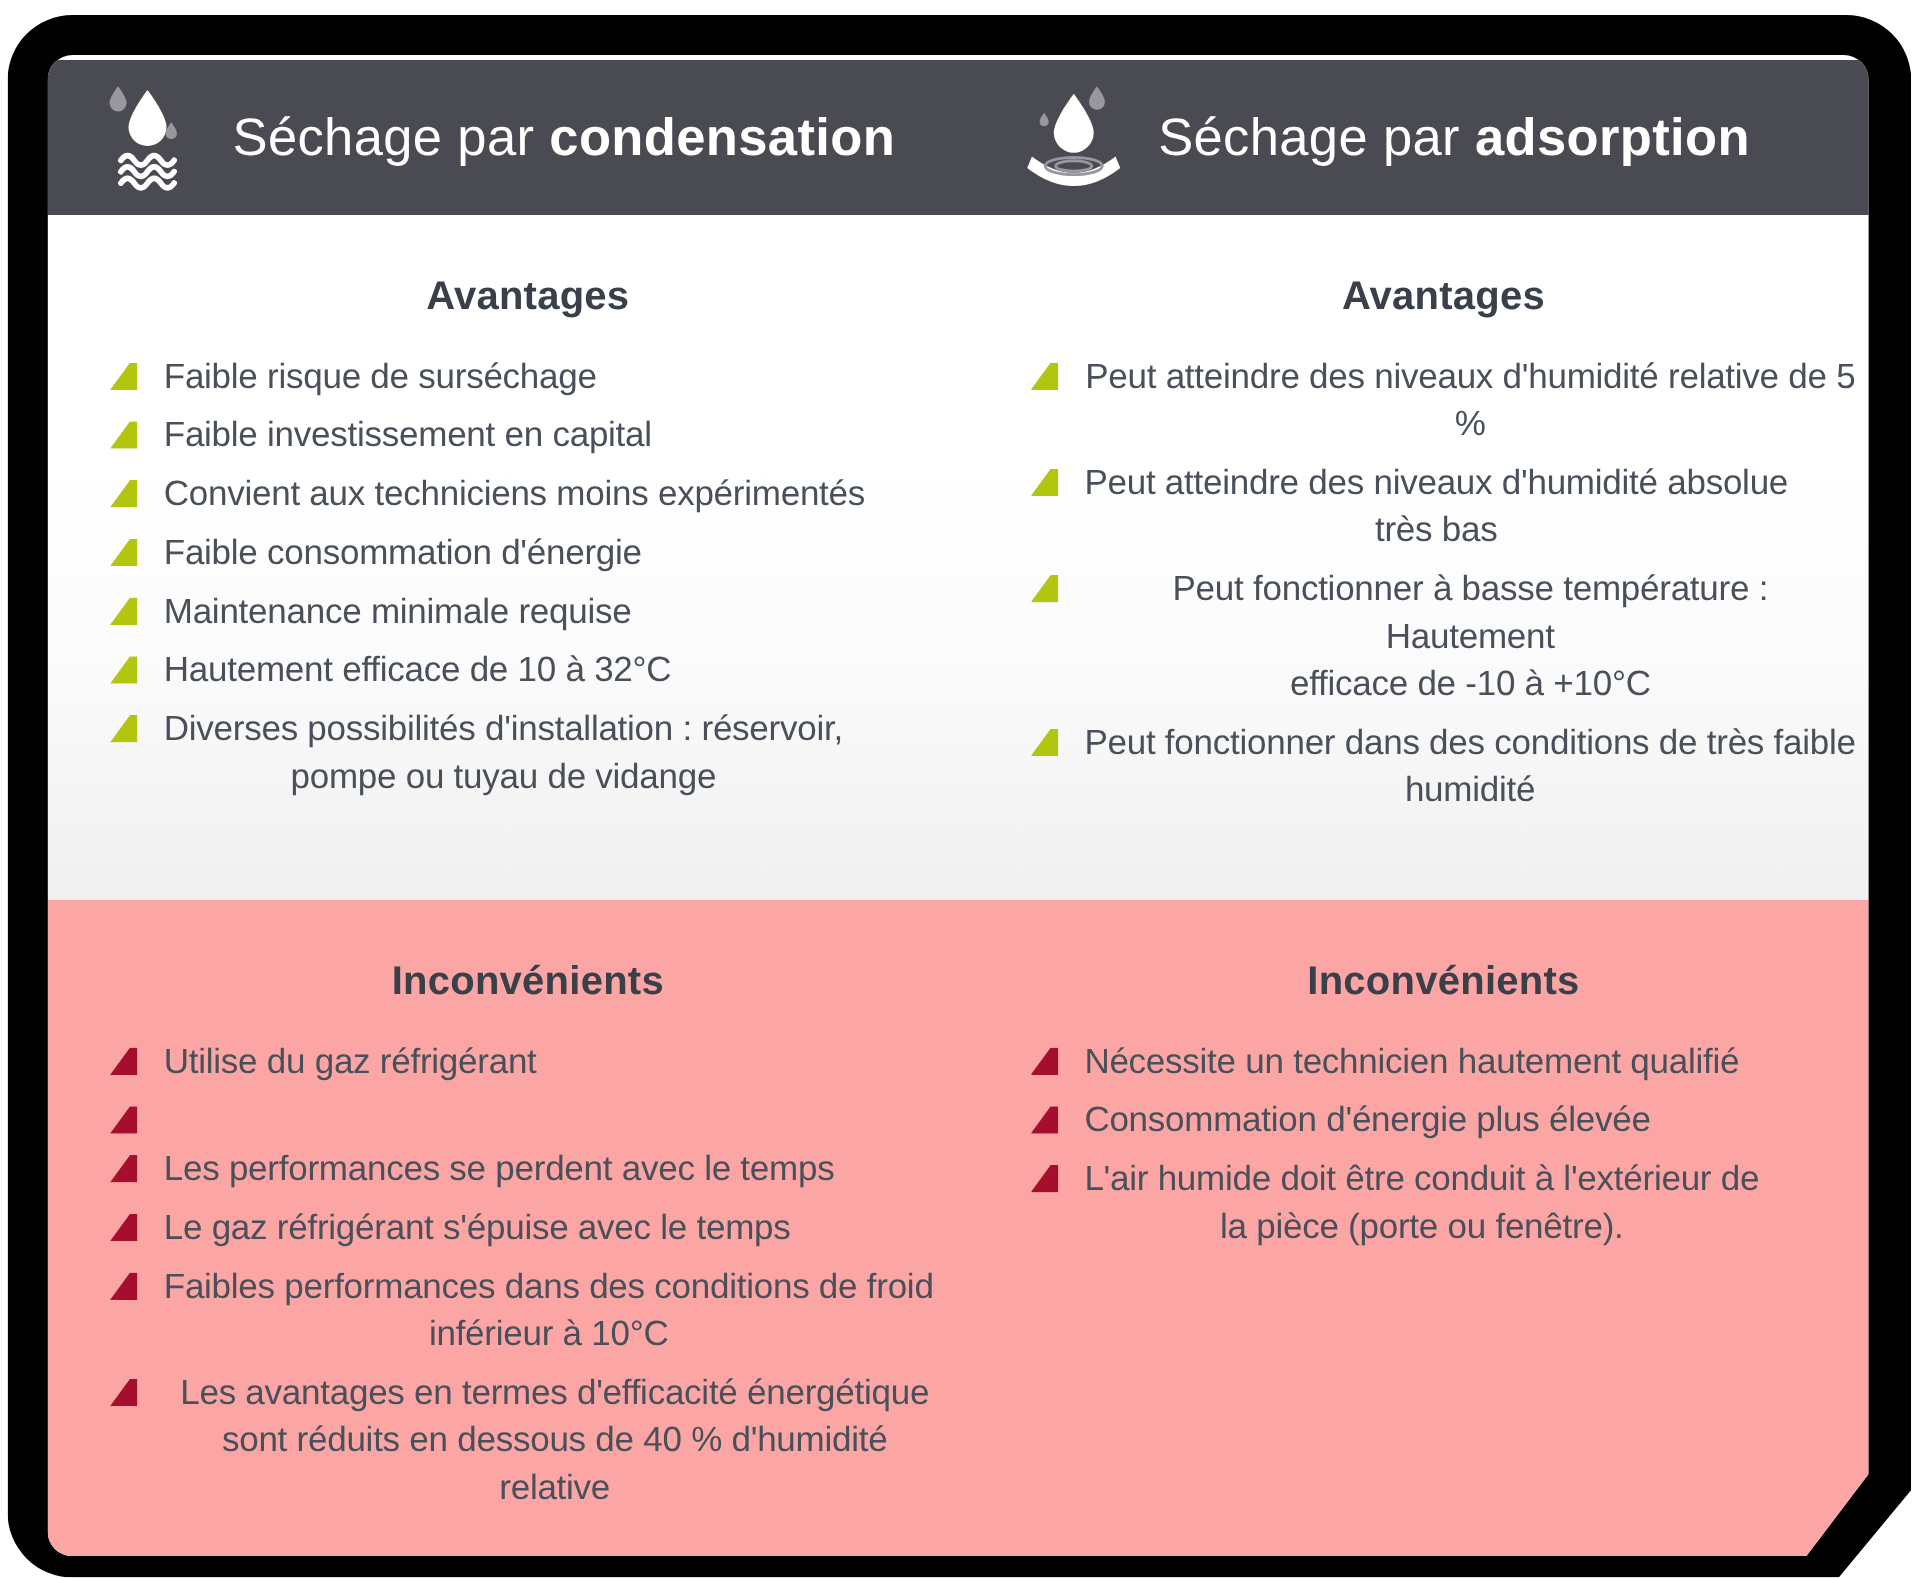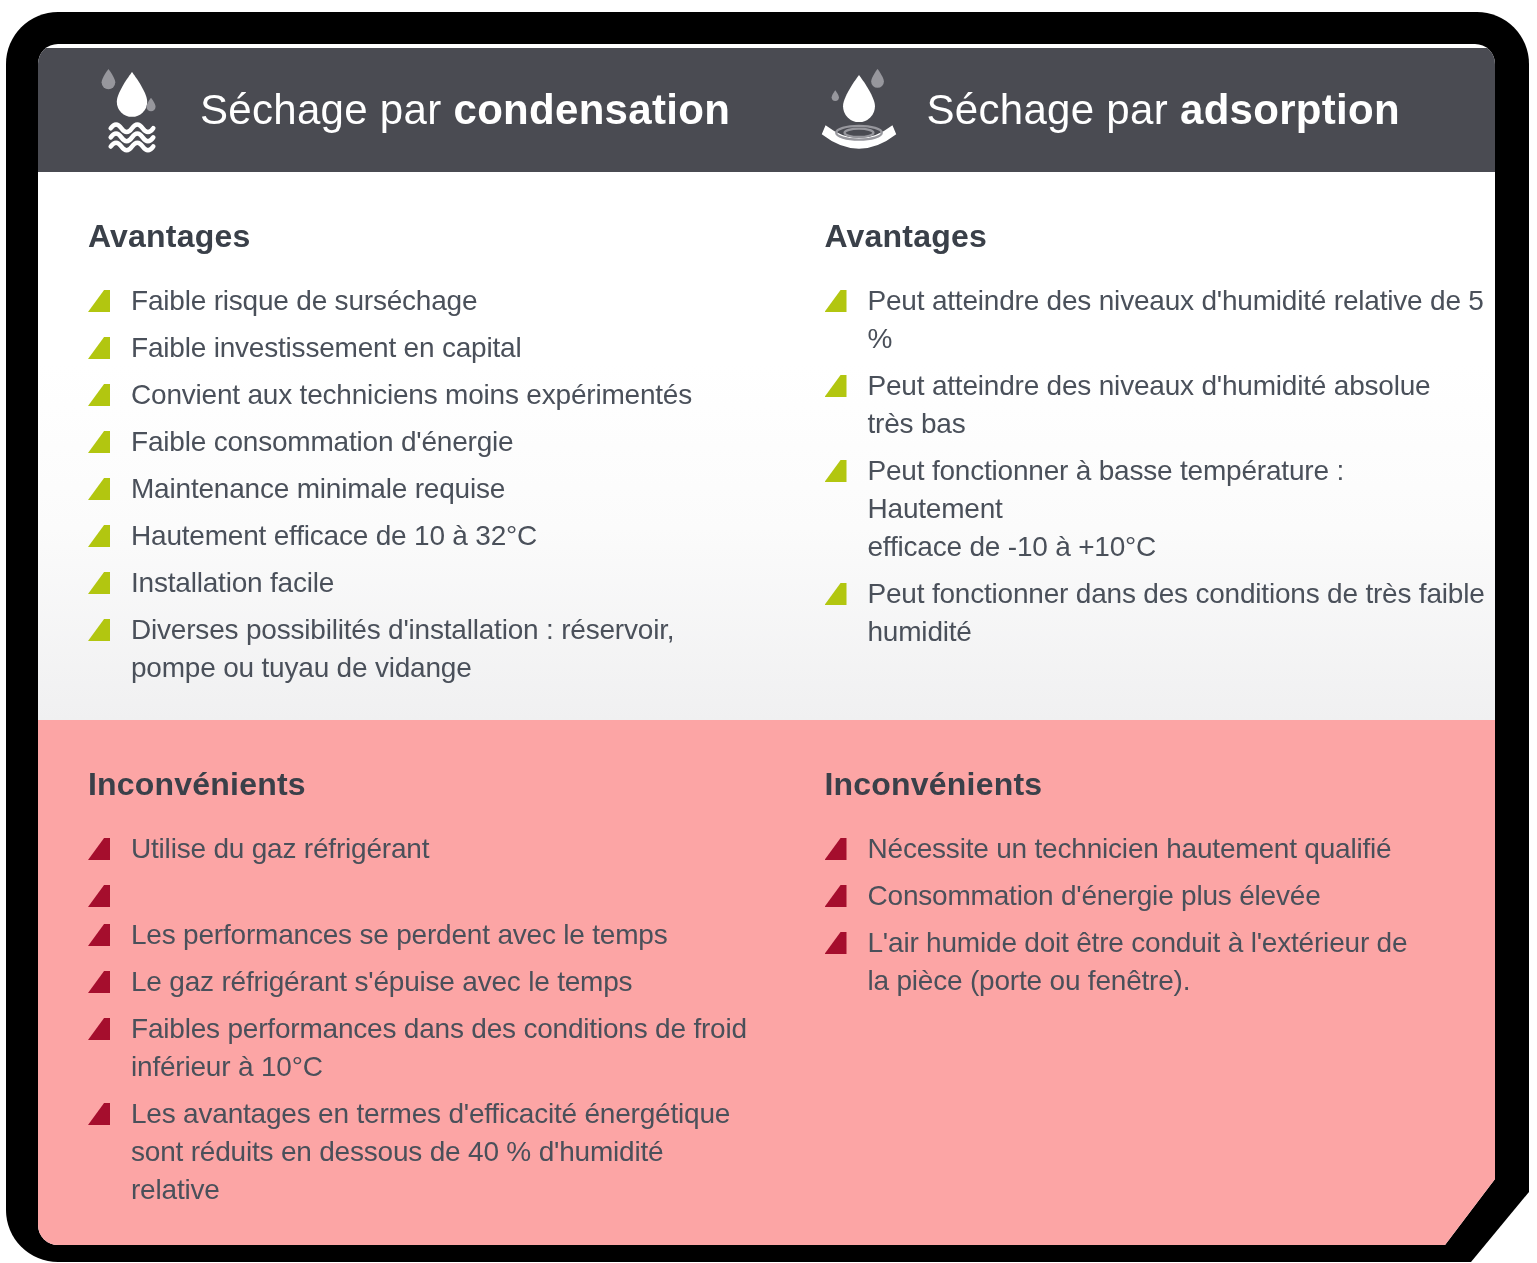--- a/index.html
+++ b/index.html
@@ -40,41 +40,41 @@
 
   
   .header {
     position: absolute; left: 0; right: 0; top: 4px; height: 124px;
     background: var(--header-bg);
     display: flex;
   }
   .header-half {
     width: 50%;
     display: flex; align-items: center;
-    padding-left: 56px;
+    padding-left: 42px;
   }
   .header-half.right { padding-left: 54px; }
   .hdr-icon { width: 76px; height: 92px; flex: 0 0 76px; margin-right: 30px; }
   .title { color: #ffffff; font-size: 42px; font-weight: 300; letter-spacing: 0.3px; white-space: nowrap; }
   .title .bold { font-weight: 700; }
 
   
   .row {
     position: absolute; left: 0; right: 0;
     display: flex;
   }
   .row.advantages {
     top: 128px; height: 548px;
     background: linear-gradient(180deg, #ffffff 0%, #ffffff 35%, #fbfbfb 65%, var(--section-fade) 100%);
   }
   .row.disadvantages {
     top: 676px; bottom: 0;
     background: #fca5a5;
   }
-  .col { width: 50%; padding: 46px 10px 16px 50px; }
+  .col { width: 50%; padding: 46px 10px 16px 50px; text-align: center; }
   .col.right-col { padding-left: 58px; }
 
   h2.section-heading {
     margin: 0 0 27px 0;
     font-size: 32px;
     line-height: 37px;
     font-weight: 700;
     color: var(--heading-text);
     letter-spacing: 0.2px;
   }
@@ -160,24 +160,20 @@
           <li class="item">
               <span class="bullet adv"></span>
               <span class="item-text">Maintenance minimale requise</span>
             </li>
           <li class="item">
               <span class="bullet adv"></span>
               <span class="item-text">Hautement efficace de 10 à 32°C</span>
             </li>
           <li class="item">
               <span class="bullet adv"></span>
-              <span class="item-text">Installation facile</span>
-            </li>
-          <li class="item">
-              <span class="bullet adv"></span>
               <span class="item-text">Diverses possibilités d'installation : réservoir,
 pompe ou tuyau de vidange</span>
             </li>
         </ul>
       </div>
       <div class="col right-col">
         <h2 class="section-heading">Avantages</h2>
         <ul class="items">
           <li class="item">
               <span class="bullet adv"></span>

